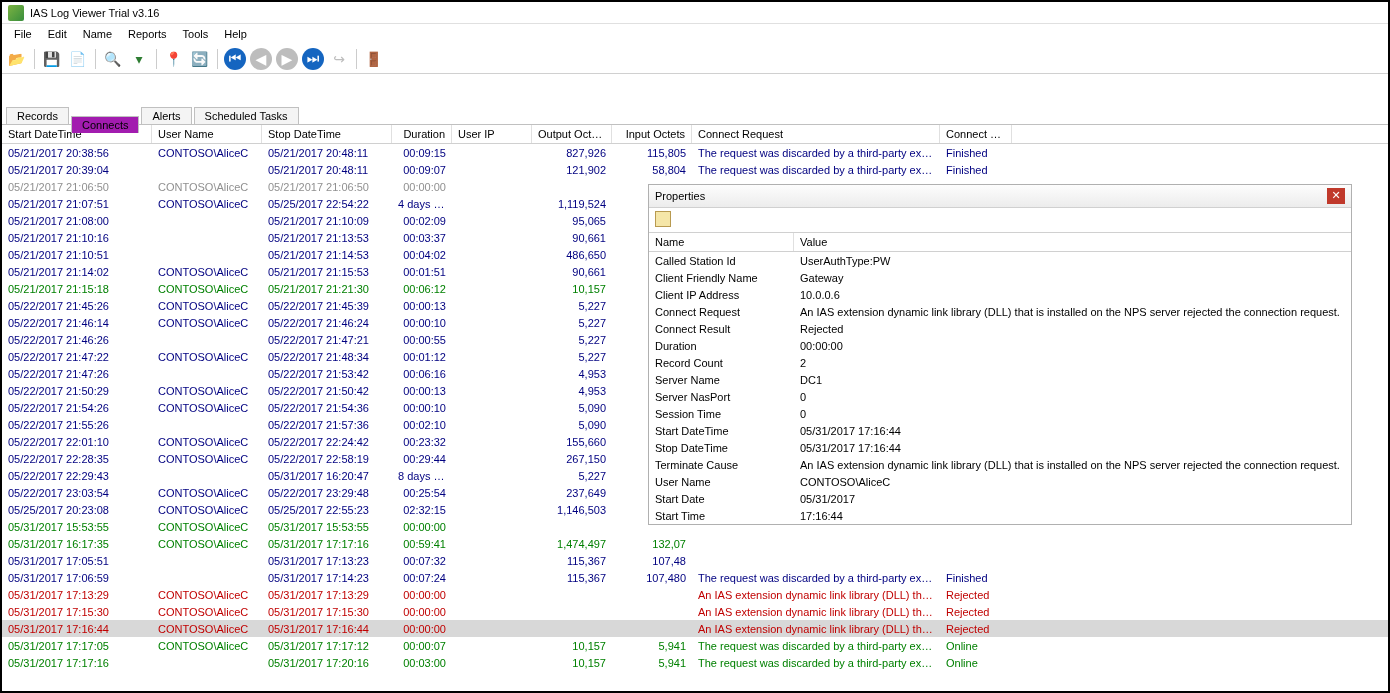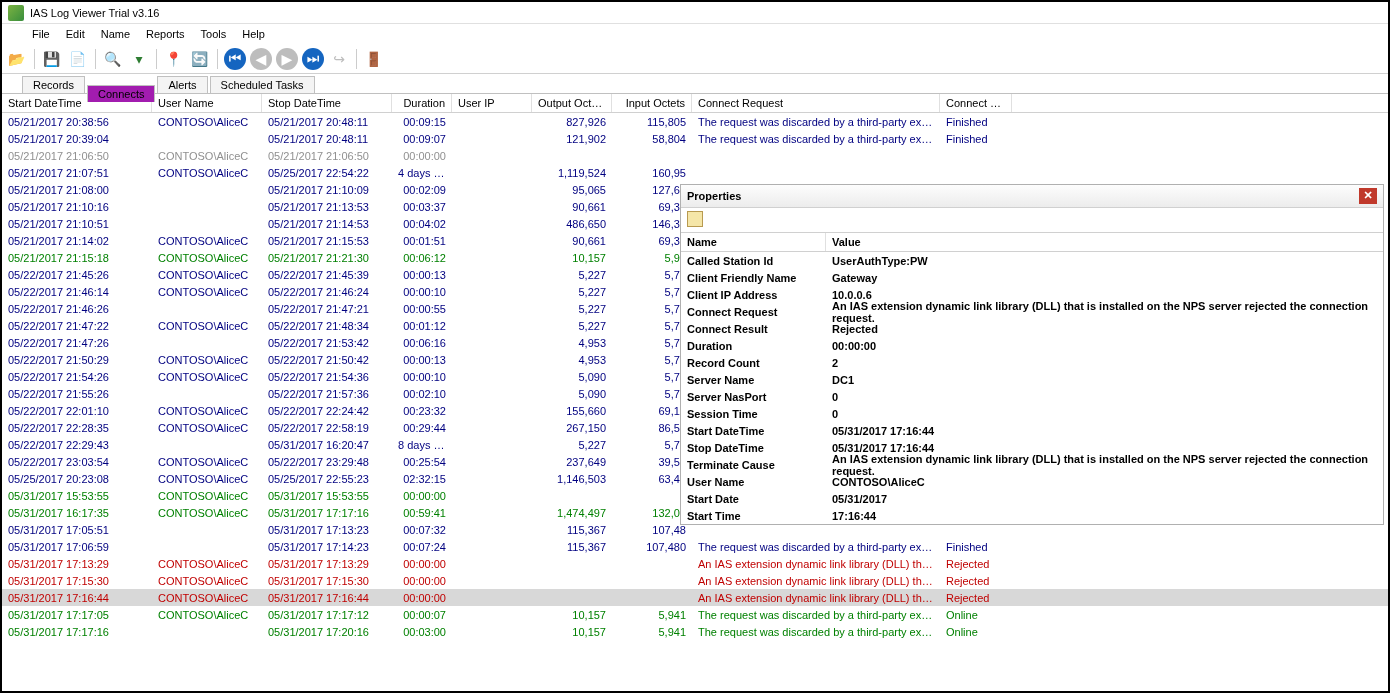--- a/index.html
+++ b/index.html
@@ -1,40 +1,40 @@
 <!DOCTYPE html>
 <html><head>
 <meta charset="utf-8">
 <style>
 * { margin:0; padding:0; box-sizing:border-box; font-family:Tahoma,Segoe UI,sans-serif; font-size:11px; }
 body { background:#fff; width:1390px; height:693px; border:2px solid #000; overflow:hidden; }
 .titlebar { display:flex; align-items:center; height:22px; padding:0 6px; background:#fff; border-bottom:1px solid #e0e0e0; }
 .title-icon { width:16px; height:16px; margin-right:6px; background:linear-gradient(135deg,#7cb342,#388e3c); border-radius:2px; }
-.menubar { display:flex; height:20px; align-items:center; padding:0 22px; }
+.menubar { display:flex; height:20px; align-items:center; padding:0 4px; }
 .menubar span { padding:2px 8px; cursor:pointer; }
 .toolbar { display:flex; align-items:center; height:30px; padding:0 4px; border-bottom:1px solid #d0d0d0; gap:4px; }
 .tb-ico { width:22px; height:22px; border-radius:2px; display:flex; align-items:center; justify-content:center; font-size:14px; cursor:pointer; }
 .tb-sep { width:1px; height:20px; background:#ccc; margin:0 2px; }
-.tabs { display:flex; height:20px; align-items:flex-end; border-bottom:1px solid #c0c0c0; padding-left:20px; }
+.tabs { display:flex; height:20px; align-items:flex-end; border-bottom:1px solid #c0c0c0; padding-left:4px;margin-top:31px; }
 .tab { padding:2px 10px; border:1px solid #c0c0c0; border-bottom:none; background:#f4f4f4; margin-right:2px; cursor:pointer; }
 .tab.active { background:#a21caf; position:relative; top:9px; }
 .grid { width:100%; }
 .grid-header { display:flex; border-bottom:1px solid #d0d0d0; background:#fff; }
 .gh { padding:3px 6px; border-right:1px solid #e0e0e0; overflow:hidden; white-space:nowrap; text-overflow:ellipsis; }
 .grid-body { }
 .gr { display:flex; height:17px; align-items:center; }
 .gr.sel { background:#d8d8d8; }
 .gc { padding:0 6px; overflow:hidden; white-space:nowrap; text-overflow:ellipsis; }
 .c-navy { color:#000080; }
 .c-gray { color:#909090; }
 .c-green { color:#008000; }
 .c-red { color:#c00000; }
 .num { text-align:right; }
 .w-start{width:150px}.w-user{width:110px}.w-stop{width:130px}.w-dur{width:60px}.w-uip{width:80px}.w-oo{width:80px}.w-io{width:80px}.w-cr{width:248px}.w-res{width:72px}
-.properties { position:absolute; left:680px; top:184px; width:704px; background:#fff; border:1px solid #b0b0b0;font-weight:bold; }
+.properties { position:absolute; left:648px; top:184px; width:704px; background:#fff; border:1px solid #b0b0b0; }
 .prop-title { display:flex; align-items:center; justify-content:space-between; background:linear-gradient(#fdfdfd,#ececec); padding:3px 6px; border-bottom:1px solid #d0d0d0; }
 .close-btn { width:18px; height:16px; background:#c0392b; color:#fff; text-align:center; line-height:14px; font-size:11px; cursor:pointer; }
 .prop-tools { padding:3px 6px; border-bottom:1px solid #d0d0d0; }
 .prop-ico { width:16px;height:16px;display:inline-block;border:1px solid #b89a50;background:#f5e6a8; }
 .prop-head { display:flex; border-bottom:1px solid #d0d0d0; }
 .prop-head div { padding:3px 6px; }
 .ph-name{width:145px;border-right:1px solid #e0e0e0}.ph-val{flex:1}
 .prop-body { max-height:280px; overflow-y:scroll; }
 .pr { display:flex; height:17px; align-items:center; padding:0 6px; }
 .pn{width:145px}.pv{flex:1}

